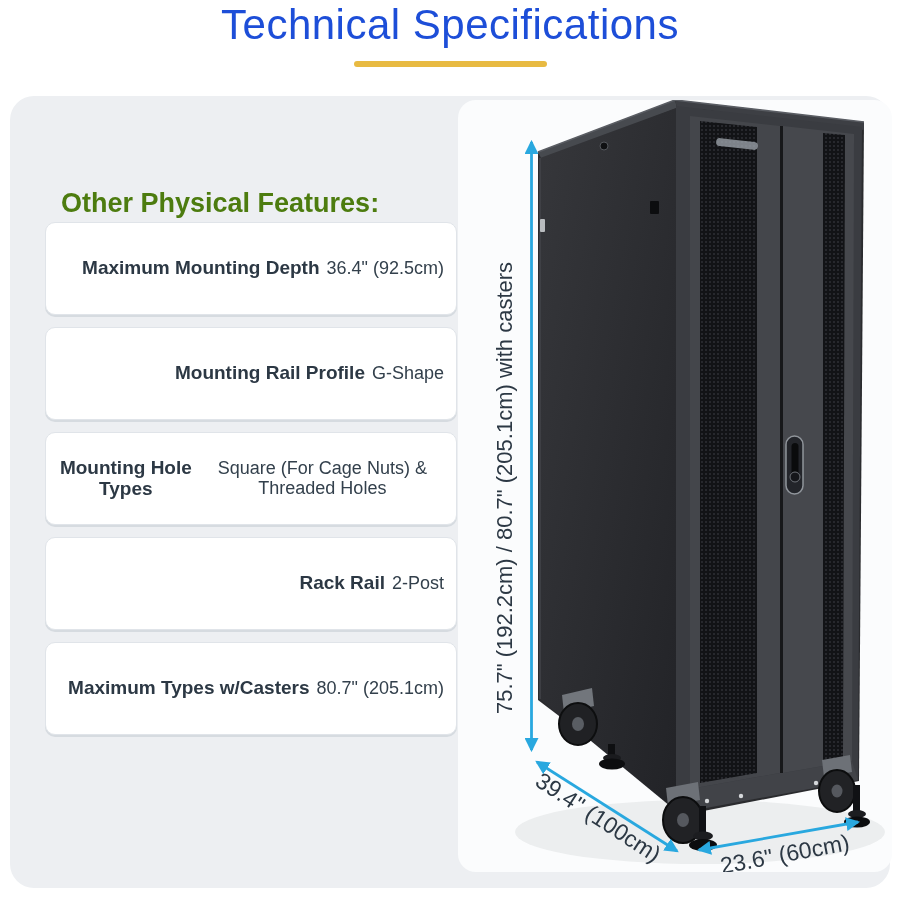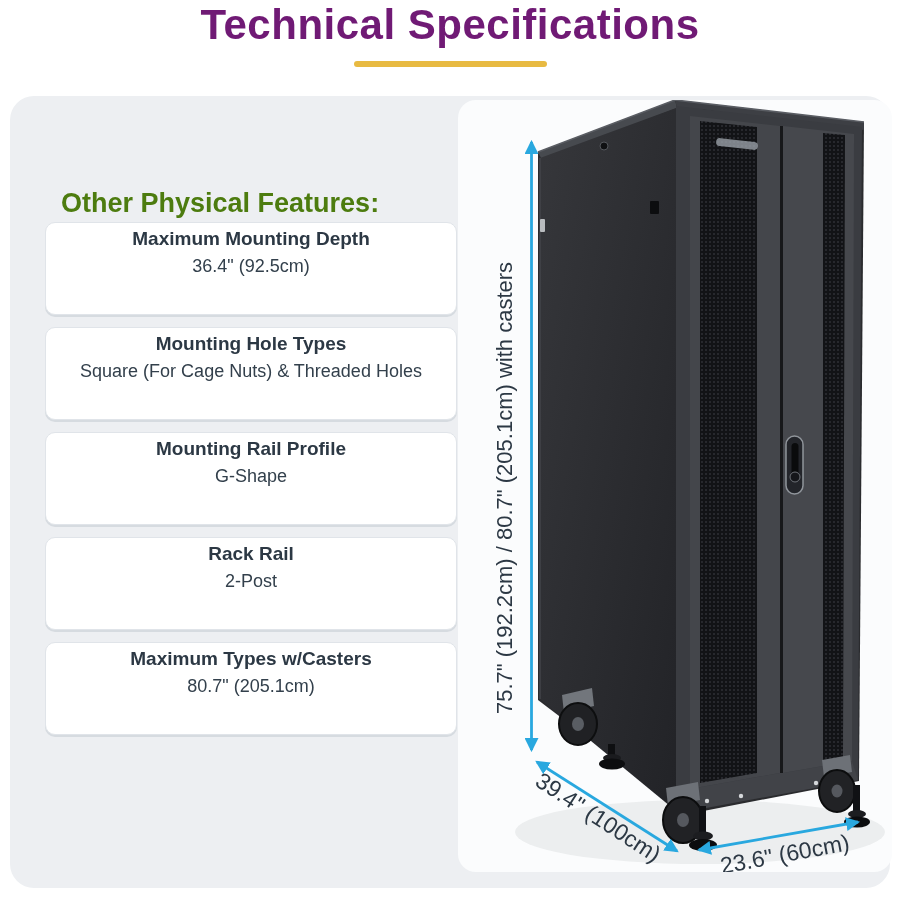--- a/index.html
+++ b/index.html
@@ -4,22 +4,22 @@
 <style>
   html,body{margin:0;padding:0;background:#ffffff;}
   *{box-sizing:border-box;}
   .stage{
     position:relative;width:900px;height:900px;overflow:hidden;
     background:#ffffff;
     font-family:"Liberation Sans","DejaVu Sans",sans-serif;
   }
   .page-title{
     position:absolute;left:0;top:1px;width:900px;
-    text-align:center;font-size:42px;font-weight:700;
-    color:#701a75;letter-spacing:0.5px;margin:0;
+    text-align:center;font-size:42px;font-weight:400;
+    color:#1d4ed8;letter-spacing:0.5px;margin:0;
   }
   .title-underline{
     position:absolute;left:354px;top:61px;width:193px;height:6px;
     border-radius:3px;background:#E8BA42;
   }
   .bg-panel{
     position:absolute;left:10px;top:96px;width:880px;height:792px;
     background:#edeff2;border-radius:24px;
   }
   .photo-panel{
@@ -31,21 +31,21 @@
     text-align:left;font-size:27px;font-weight:bold;
     color:#4d7c0f;margin:16px;
   }
   .spec-cards{
     position:absolute;left:45px;top:222px;width:412px;
     display:flex;flex-direction:column;gap:12px;
   }
   .spec-card{
     height:93px;background:#ffffff;border:1px solid #e0e4e9;
     border-radius:10px;box-shadow:0 2px 0 #d6dbe0;
-    display:flex;flex-direction:column;justify-content:flex-start;
+    display:flex;justify-content:flex-end;
     align-items:center;gap:7px;padding:6px 12px;
   }
   .spec-label{
     font-size:19px;font-weight:bold;color:#2c3844;line-height:1.1;
     text-align:center;
   }
   .spec-value{
     font-size:18px;font-weight:normal;color:#33404c;line-height:1.1;
     text-align:center;
   }
@@ -64,26 +64,26 @@
   <div class="photo-panel"></div>
 
   <h2 class="section-heading">Other Physical Features:</h2>
 
   <div class="spec-cards">
     <div class="spec-card">
       <div class="spec-label">Maximum Mounting Depth</div>
       <div class="spec-value">36.4" (92.5cm)</div>
     </div>
     <div class="spec-card">
+      <div class="spec-label">Mounting Rail Profile</div>
+      <div class="spec-value">G-Shape</div>
+    </div>
+    <div class="spec-card">
       <div class="spec-label">Mounting Hole Types</div>
       <div class="spec-value">Square (For Cage Nuts) &amp; Threaded Holes</div>
-    </div>
-    <div class="spec-card">
-      <div class="spec-label">Mounting Rail Profile</div>
-      <div class="spec-value">G-Shape</div>
     </div>
     <div class="spec-card">
       <div class="spec-label">Rack Rail</div>
       <div class="spec-value">2-Post</div>
     </div>
     <div class="spec-card">
       <div class="spec-label">Maximum Types w/Casters</div>
       <div class="spec-value">80.7" (205.1cm)</div>
     </div>
   </div>

